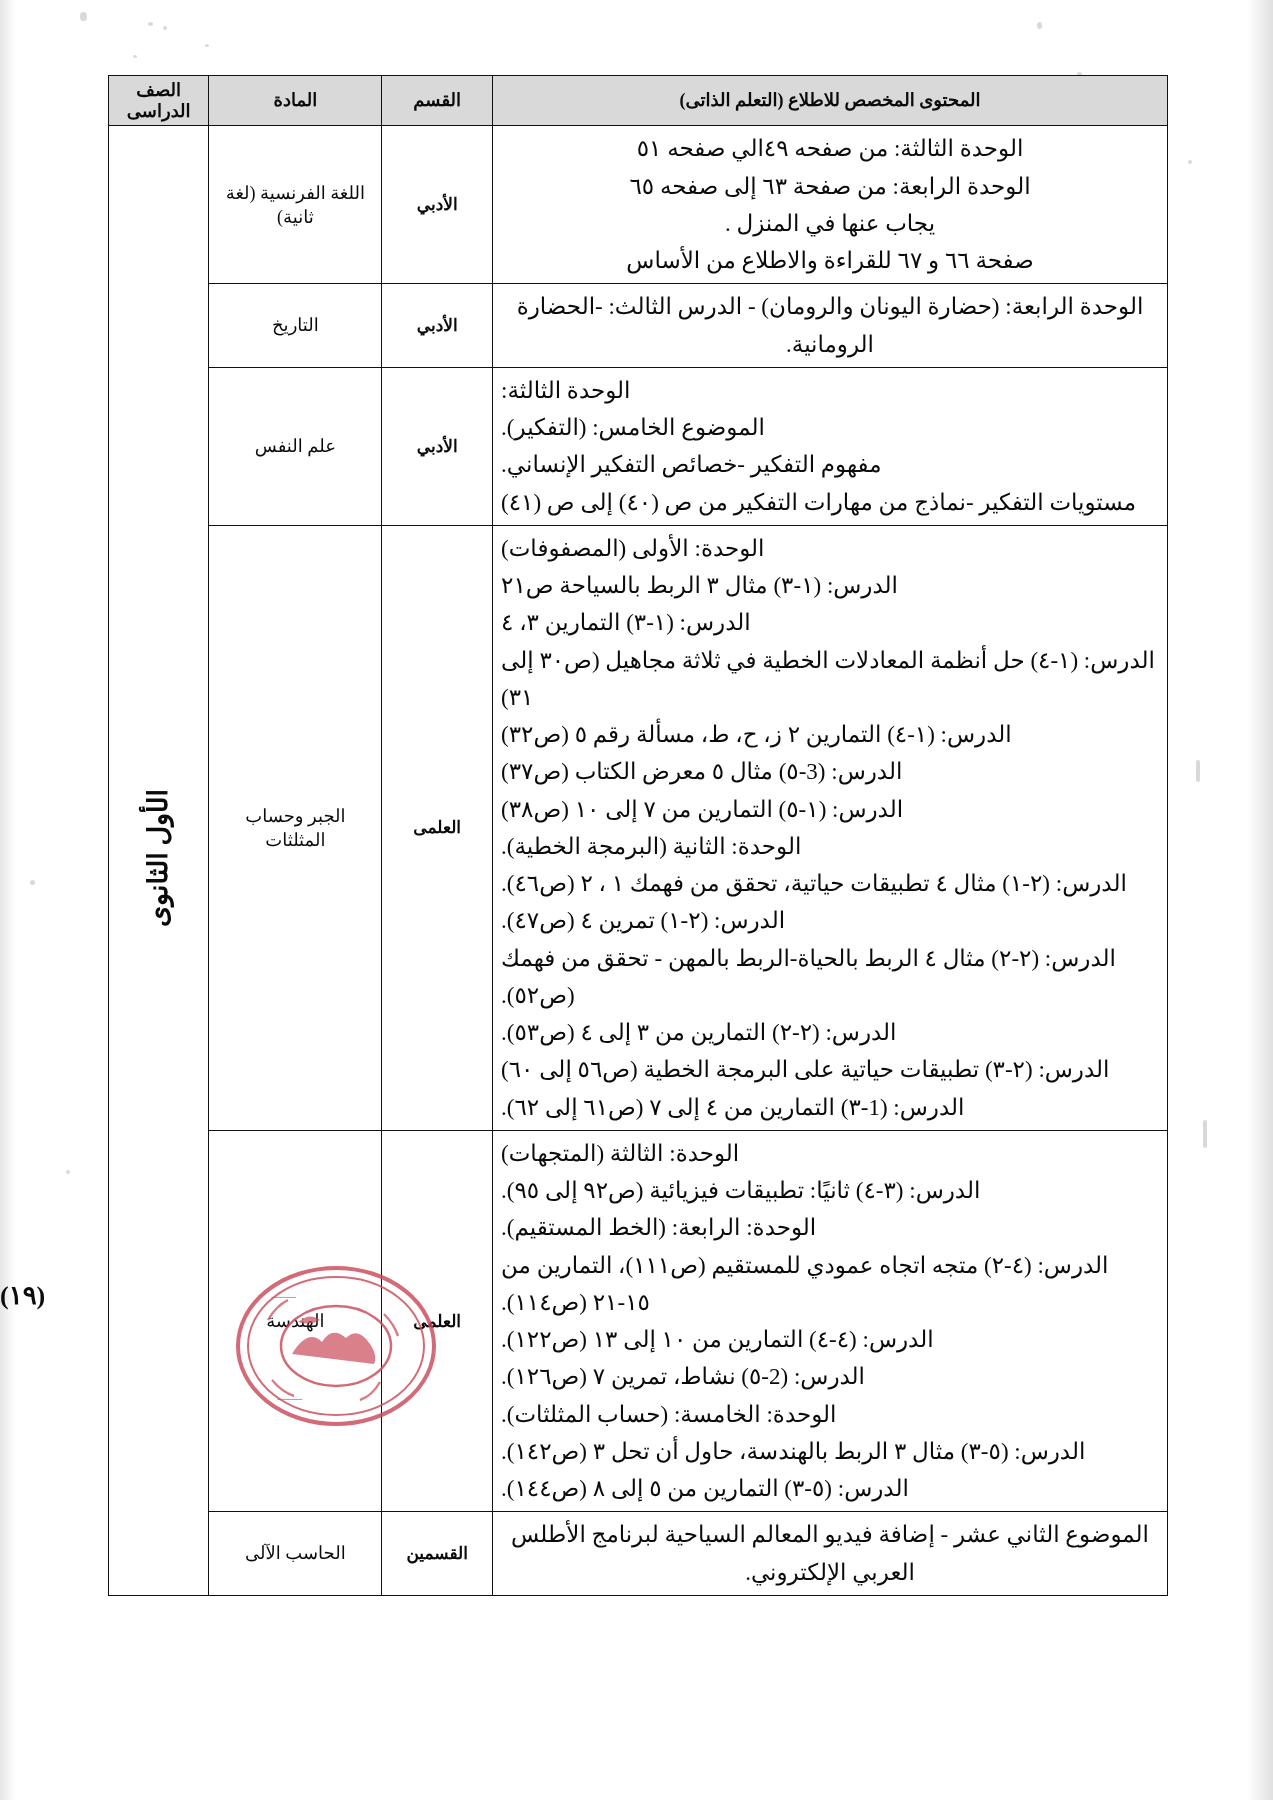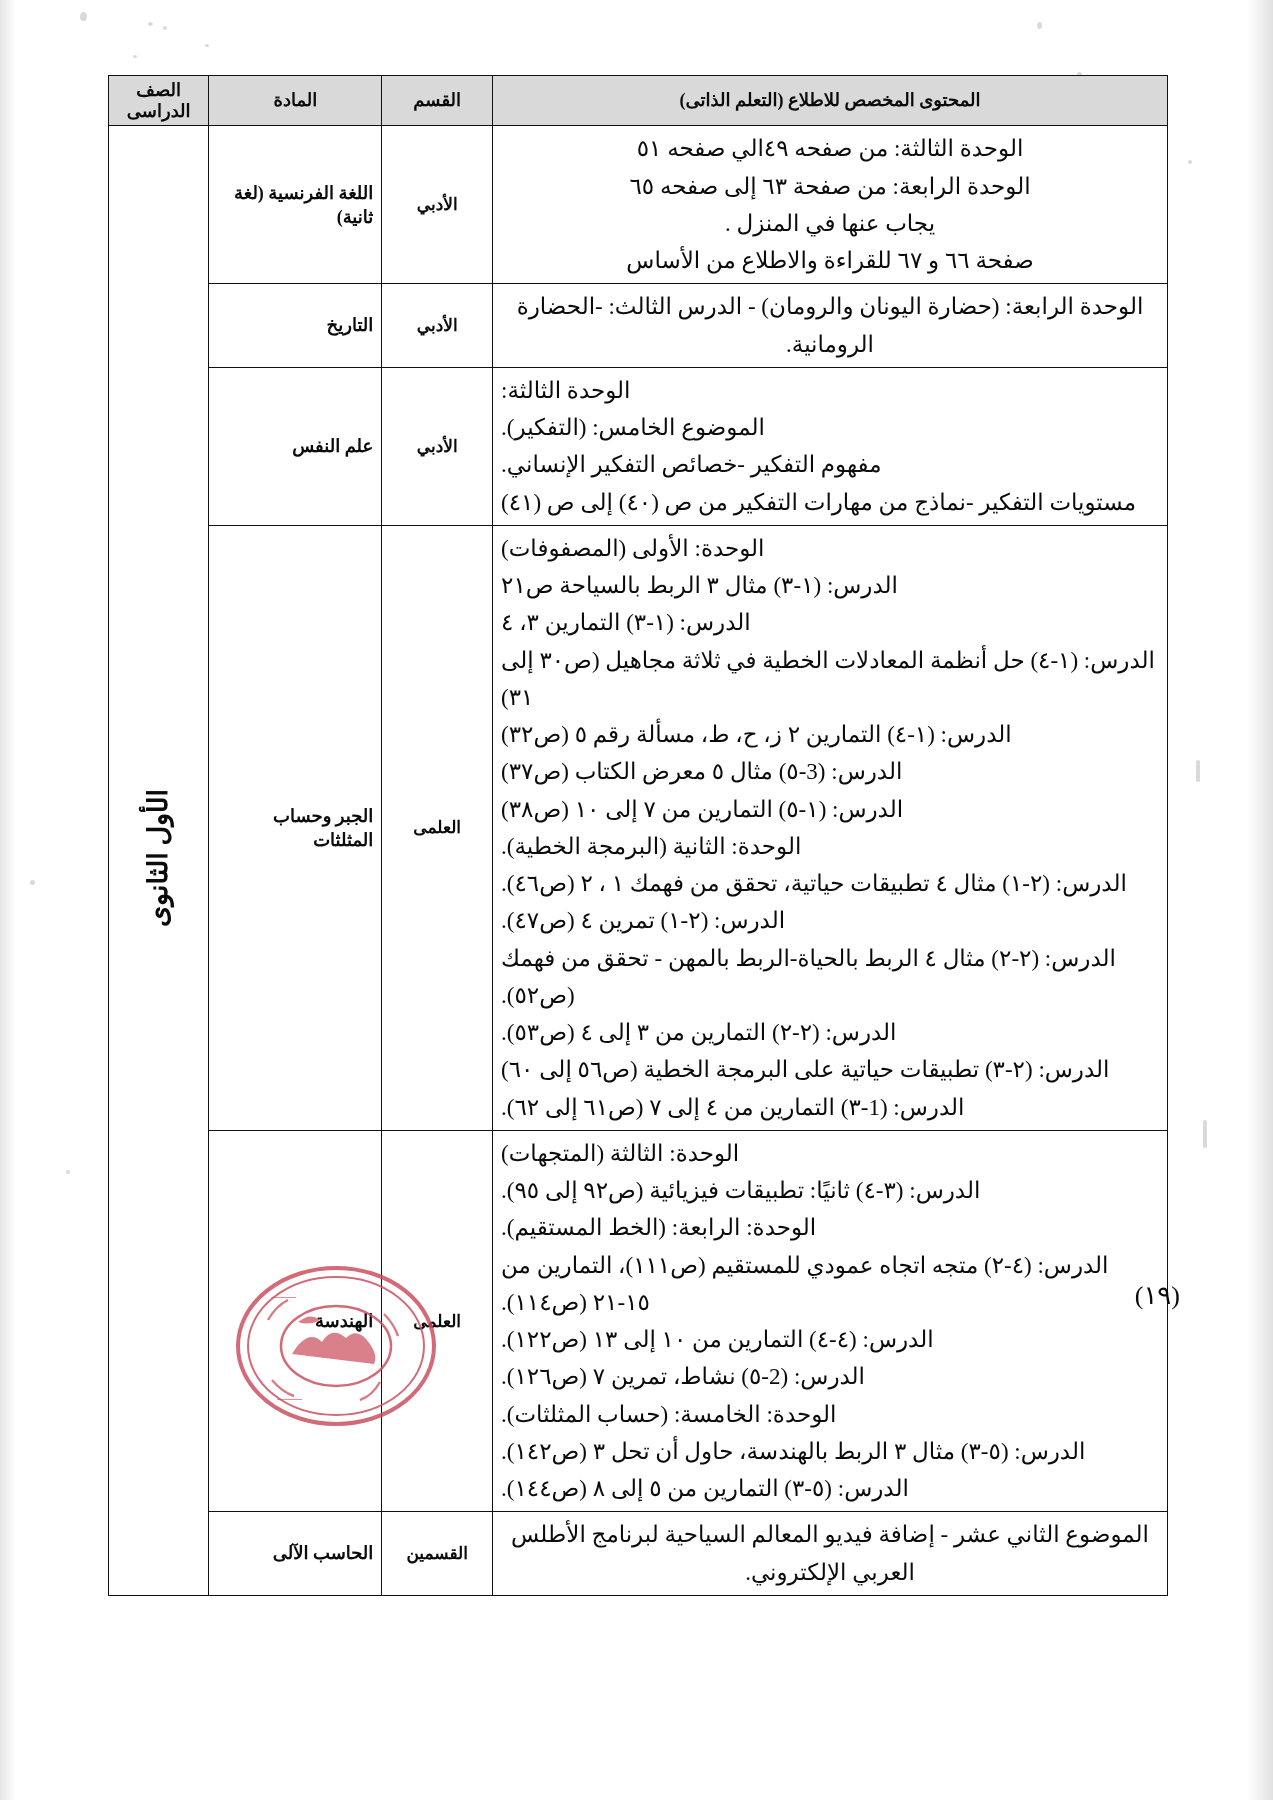--- a/index.html
+++ b/index.html
@@ -76,22 +76,22 @@
     transform: rotate(180deg);
     white-space: nowrap;
     font-size: 27px;
     font-weight: bold;
     letter-spacing: 1px;
     display: inline-block;
     line-height: 1;
   }
 
   td.subject-cell {
-    text-align: right;
-    font-weight: bold;
+    text-align: center;
+    font-weight: normal;
     font-size: 18px;
     line-height: 1.35;
   }
   td.section-cell {
     text-align: center;
     font-weight: bold;
     font-size: 17px;
   }
   td.content-cell {
     text-align: right;
@@ -104,23 +104,23 @@
     text-align: left;
   }
   td.content-cell.center .ln { text-align: center; }
 
   
   .page-number {
     position: absolute;
     top: 1280px;
     left: 0;
     width: 1180px;
-    text-align: right;
+    text-align: left;
     font-size: 26px;
-    font-weight: normal;
+    font-weight: bold;
     letter-spacing: 1px;
   }
 
   
   .stamp {
     position: absolute;
     left: 232px;
     top: 1262px;
     width: 208px;
     height: 168px;

